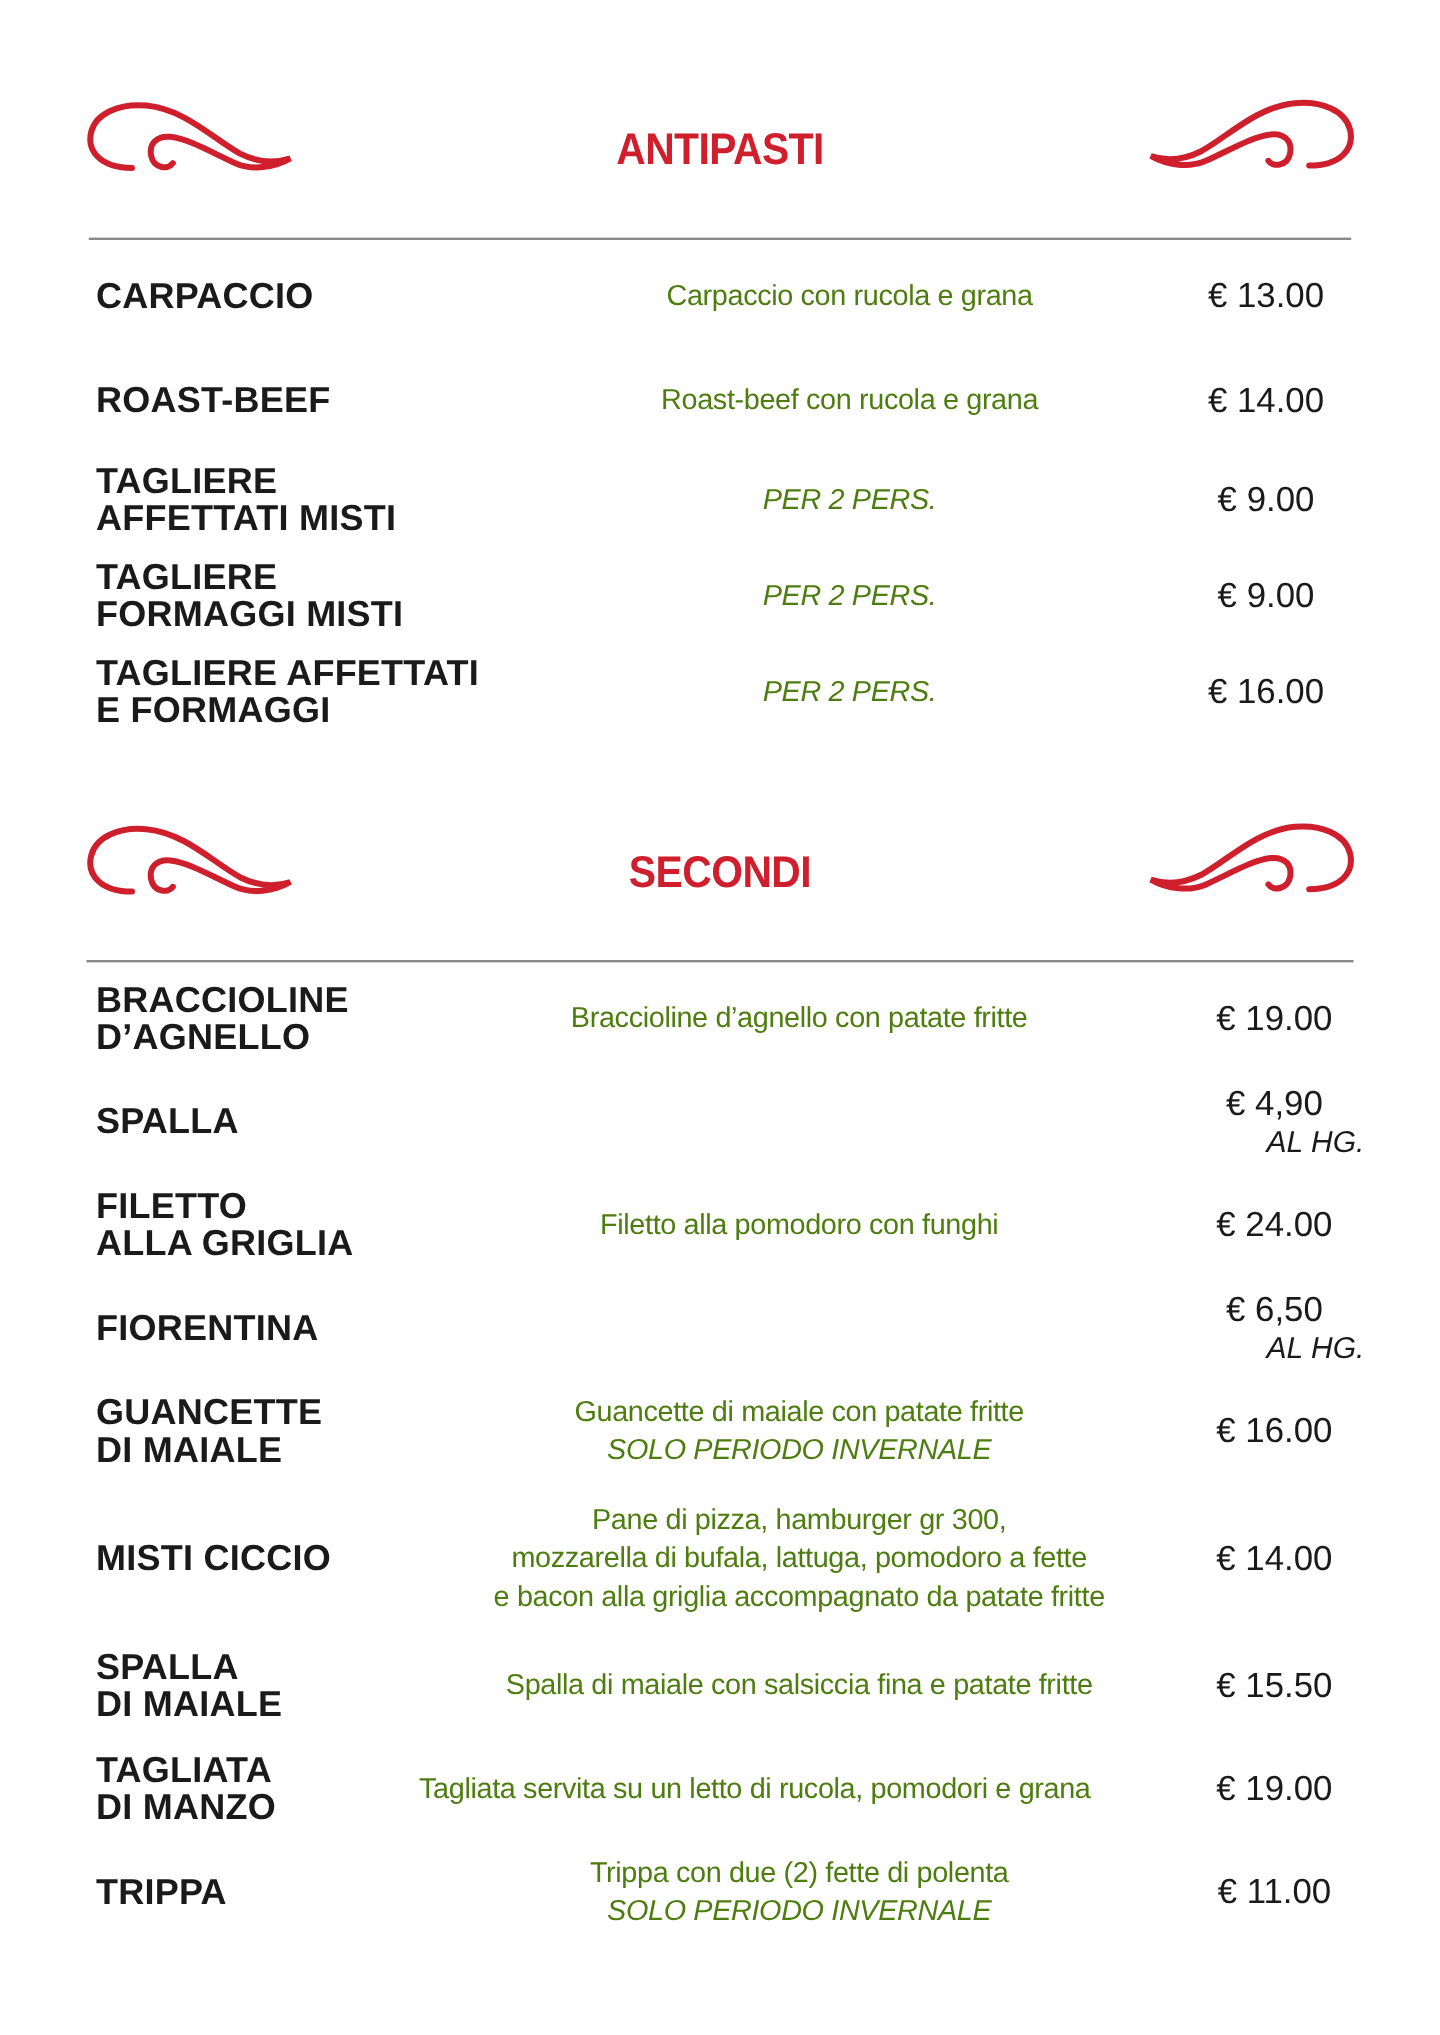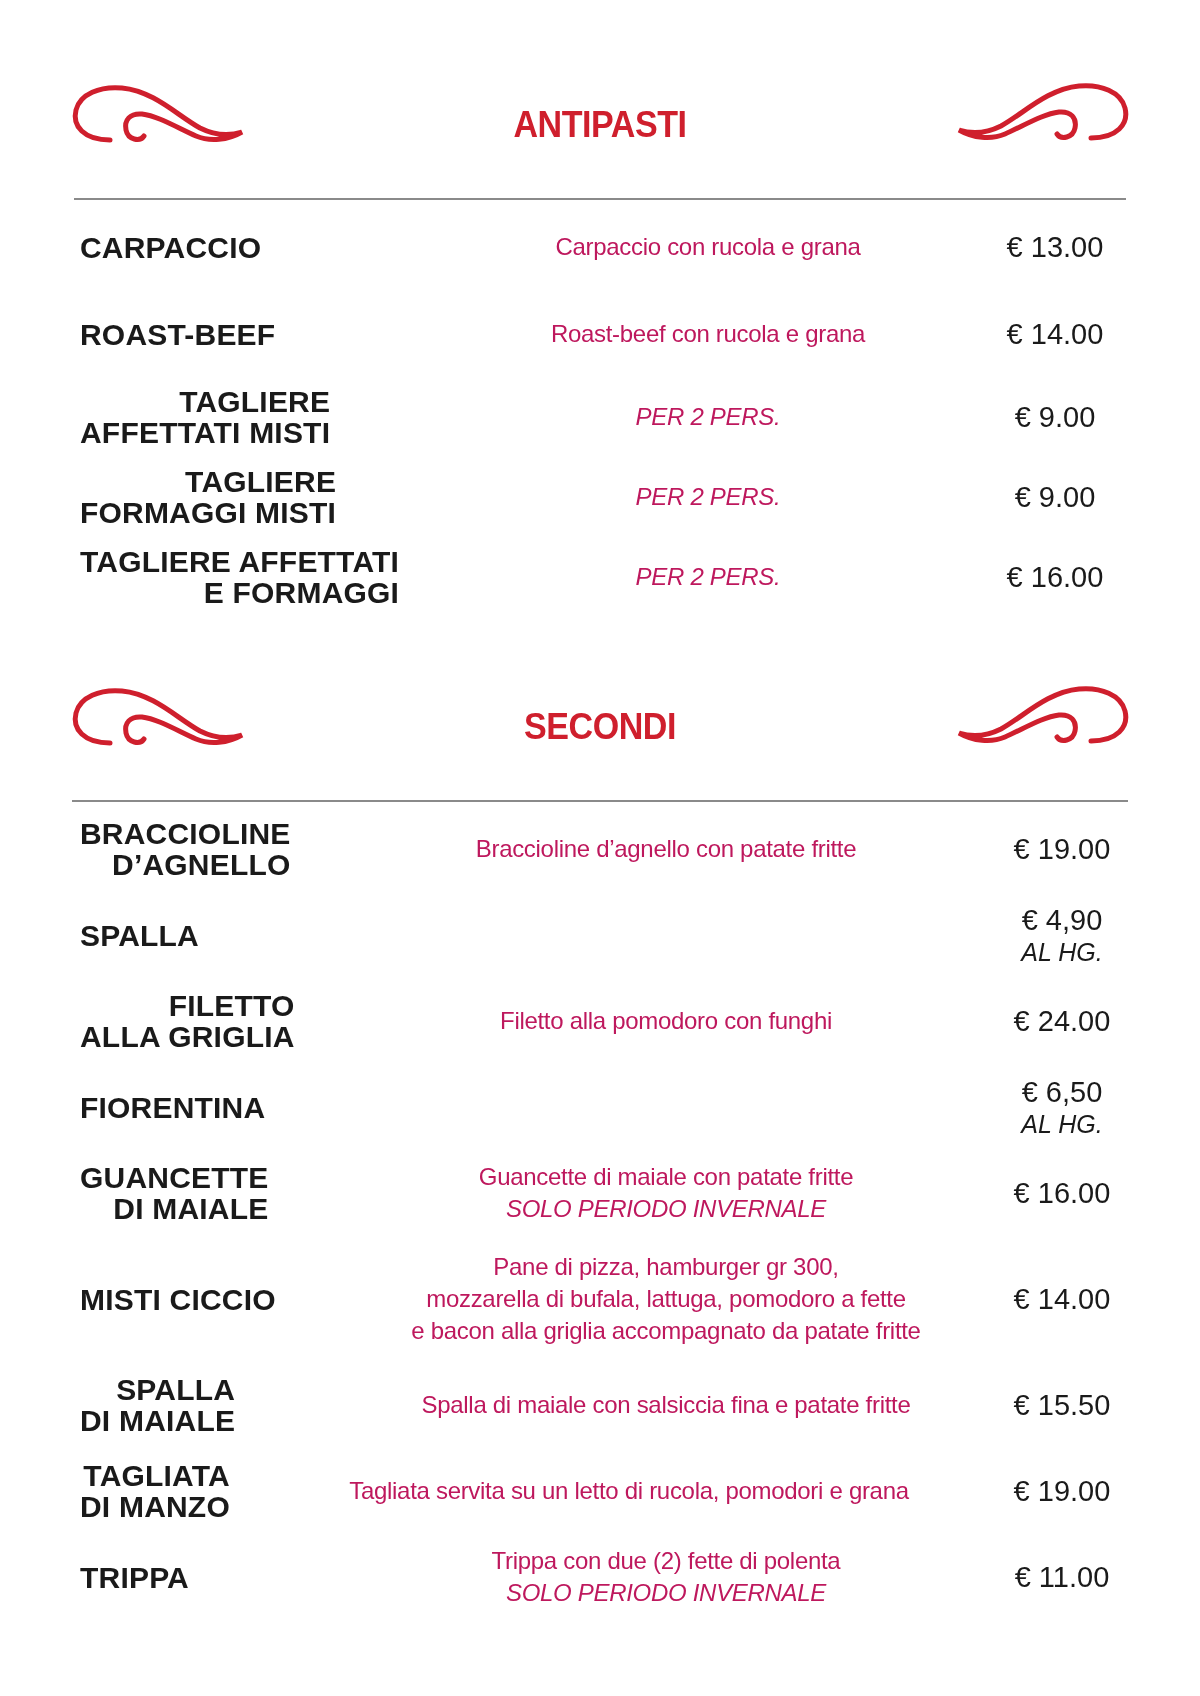--- a/index.html
+++ b/index.html
@@ -7,27 +7,27 @@
          font-family: "Liberation Sans", sans-serif; color: #1a1a1a; }
   .flourish { position: absolute; width: 176px; height: 64px; }
   .flourish svg { width: 100%; height: 100%; display: block; }
   .flourish.right svg { transform: scaleX(-1); }
   .section-title { position: absolute; left: 0; width: 1200px; text-align: center;
                    font-weight: bold; font-size: 37px; letter-spacing: -0.5px;
                    color: #cf1f2d; transform: scaleX(0.92); }
   .divider { position: absolute; height: 2px; background: #8a8a8a; }
   .row { position: absolute; left: 0; width: 1200px; }
   .name { position: absolute; left: 80px; font-weight: bold; font-size: 30px;
-          line-height: 31px; letter-spacing: 0.2px; transform: translateY(-50%); top: 0; white-space: nowrap; text-align: right; }
+          line-height: 31px; letter-spacing: 0.2px; transform: translateY(-50%); top: 0; white-space: nowrap; }
   .desc { position: absolute; text-align: center; font-size: 24px; line-height: 32px;
-          color: #be185d; transform: translate(-50%, -50%); top: 0; white-space: nowrap; letter-spacing: -0.3px; }
+          color: #4d7c0f; transform: translate(-50%, -50%); top: 0; white-space: nowrap; letter-spacing: -0.3px; }
   .desc .note, .desc.italic { font-style: italic; }
   .price { position: absolute; width: 150px; text-align: center; font-size: 29px;
            line-height: 34px; transform: translateY(-50%); top: 0; white-space: nowrap; }
-  .price .unit { display: block; font-style: italic; font-size: 25px; line-height: 30px; }
+  .price .unit { display: block; font-style: italic; font-size: 25px; line-height: 30px; text-align: right; }
 </style>
 </head>
 <body>
 
 <div>
   <div class="flourish left" style="left:70px; top:82px;">
     <svg viewBox="0 0 176 64">
         <path d="M40 58 C14 58 2 44 6 28 C10 12 30 4 52 6 C84 9 108 34 130 46 C146 54 160 54 172 50 C158 58 140 60 126 54 C106 45 88 34 72 32 C60 31 54 38 56 48 C58 58 70 60 74 54" fill="none" stroke="#cf1f2d" stroke-width="5" stroke-linecap="round"></path>
       </svg>
   </div>

